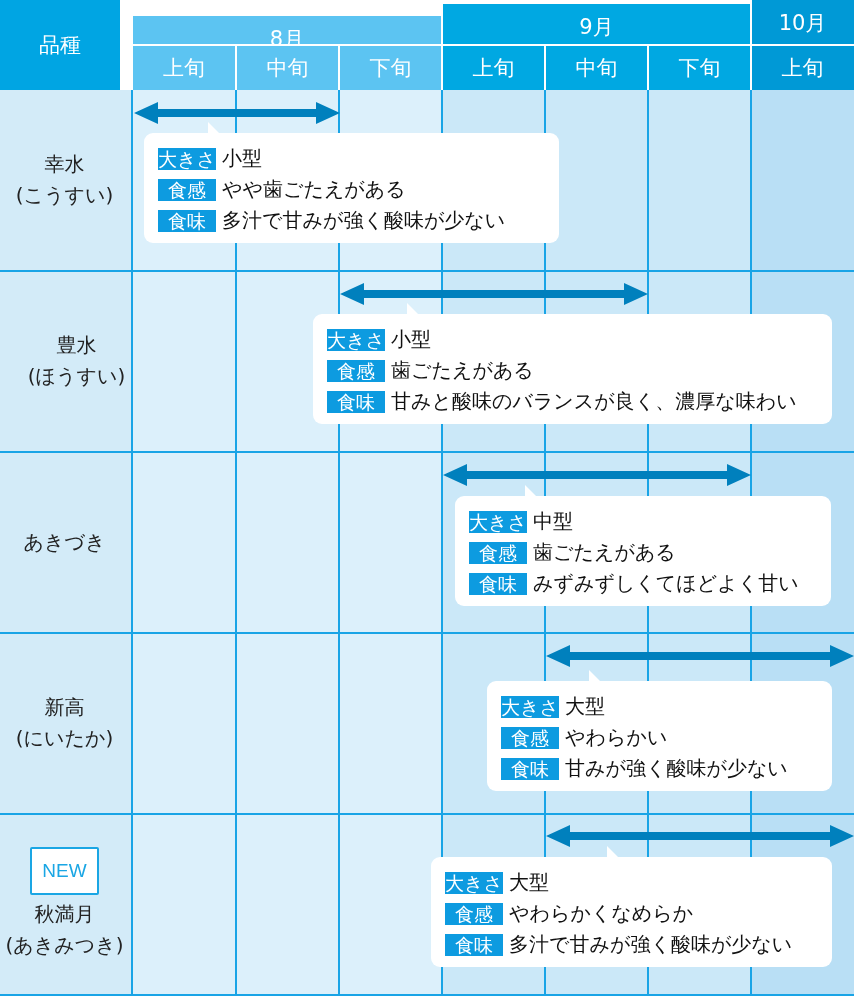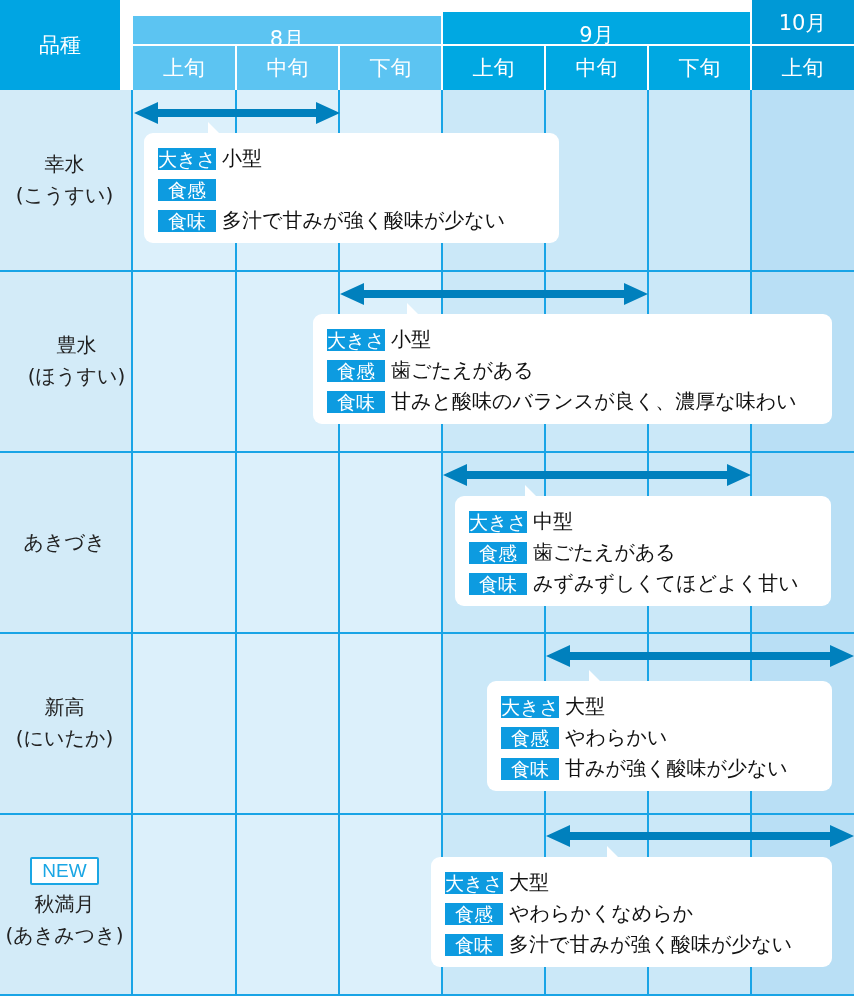--- a/index.html
+++ b/index.html
@@ -13,38 +13,38 @@
     .vline-white { position: absolute; width: 2px; background: #ffffff; }
     .hline-white { position: absolute; height: 2px; background: #ffffff; }
     .bcell { position: absolute; }
     .bg-label { background: #d3ebf8; }
     .bg-aug { background: #dcf0fb; }
     .bg-sep { background: #cbe8f8; }
     .bg-oct { background: #b9dff5; }
     .gv { position: absolute; width: 2px; background: #19a4e6; }
     .gh { position: absolute; height: 2px; background: #19a4e6; left: 0; width: 854px; }
     .rowlabel { position: absolute; left: 0; width: 129px; display: flex; flex-direction: column; align-items: center; justify-content: center; color: #222; font-size: 20px; line-height: 31px; text-align: center; }
-    .newbadge { border: 2px solid #1aa6e4; color: #1aa6e4; background: #ffffff; font-size: 19px; line-height: 22px; padding: 1px 10px; border-radius: 2px; margin-bottom: 4px; font-family: "Liberation Sans", sans-serif; }
+    .newbadge { border: 2px solid #1aa6e4; color: #1aa6e4; background: #ffffff; font-size: 19px; line-height: 22px; padding: 11px 10px; border-radius: 2px; margin-bottom: 4px; font-family: "Liberation Sans", sans-serif; }
     .arrow { position: absolute; height: 22px; }
     .bubble { position: absolute; background: #ffffff; border-radius: 9px; padding: 10px 14px 10px 14px; }
     .bubble-tail { position: absolute; top: -11px; width: 0; height: 0; border-left: 0 solid transparent; border-right: 12px solid transparent; border-bottom: 12px solid #ffffff; }
     .line { display: flex; align-items: center; height: 31px; white-space: nowrap; }
     .tag { background: #0d9be0; color: #ffffff; font-size: 19px; height: 22px; line-height: 22px; width: 58px; text-align: center; margin-right: 6px; flex: none; }
     .val { color: #111; font-size: 20px; }
   </style>
 </head>
 <body>
 
 <div class="hcell hdr-label" style="left:0;top:0;width:120px;height:90px;">
   <span>品種</span>
 </div>
 <div class="hcell hdr-aug" style="left:132px;top:16px;width:310px;height:45px;align-items:center;">
   <span>8月</span>
 </div>
-<div class="hcell hdr-sep" style="left:442px;top:12px;width:309px;height:45px;">
+<div class="hcell hdr-sep" style="left:442px;top:4px;width:309px;height:45px;">
   <span>9月</span>
 </div>
 <div class="hcell hdr-oct" style="left:751px;top:0;width:103px;height:45px;">
   <span>10月</span>
 </div>
 
 <div class="hcell hdr-aug" style="left:132px;top:45px;width:104px;height:45px;">
     <span>上旬</span>
   </div>
 <div class="hcell hdr-aug" style="left:236px;top:45px;width:103px;height:45px;">
@@ -131,20 +131,21 @@
 </svg>
 
 <div class="bubble" style="left:144px;top:133px;width:415px;height:110px;">
   <div class="bubble-tail" style="left:64px;"></div>
   <div class="line">
       <span class="tag">大きさ</span>
       <span class="val">小型</span>
     </div>
   <div class="line">
       <span class="tag">食感</span>
+      <span class="val">やや歯ごたえがある</span>
     </div>
   <div class="line">
       <span class="tag">食味</span>
       <span class="val">多汁で甘みが強く酸味が少ない</span>
     </div>
 </div>
 
 <div class="bubble" style="left:313px;top:314px;width:519px;height:110px;">
   <div class="bubble-tail" style="left:94px;"></div>
   <div class="line">

